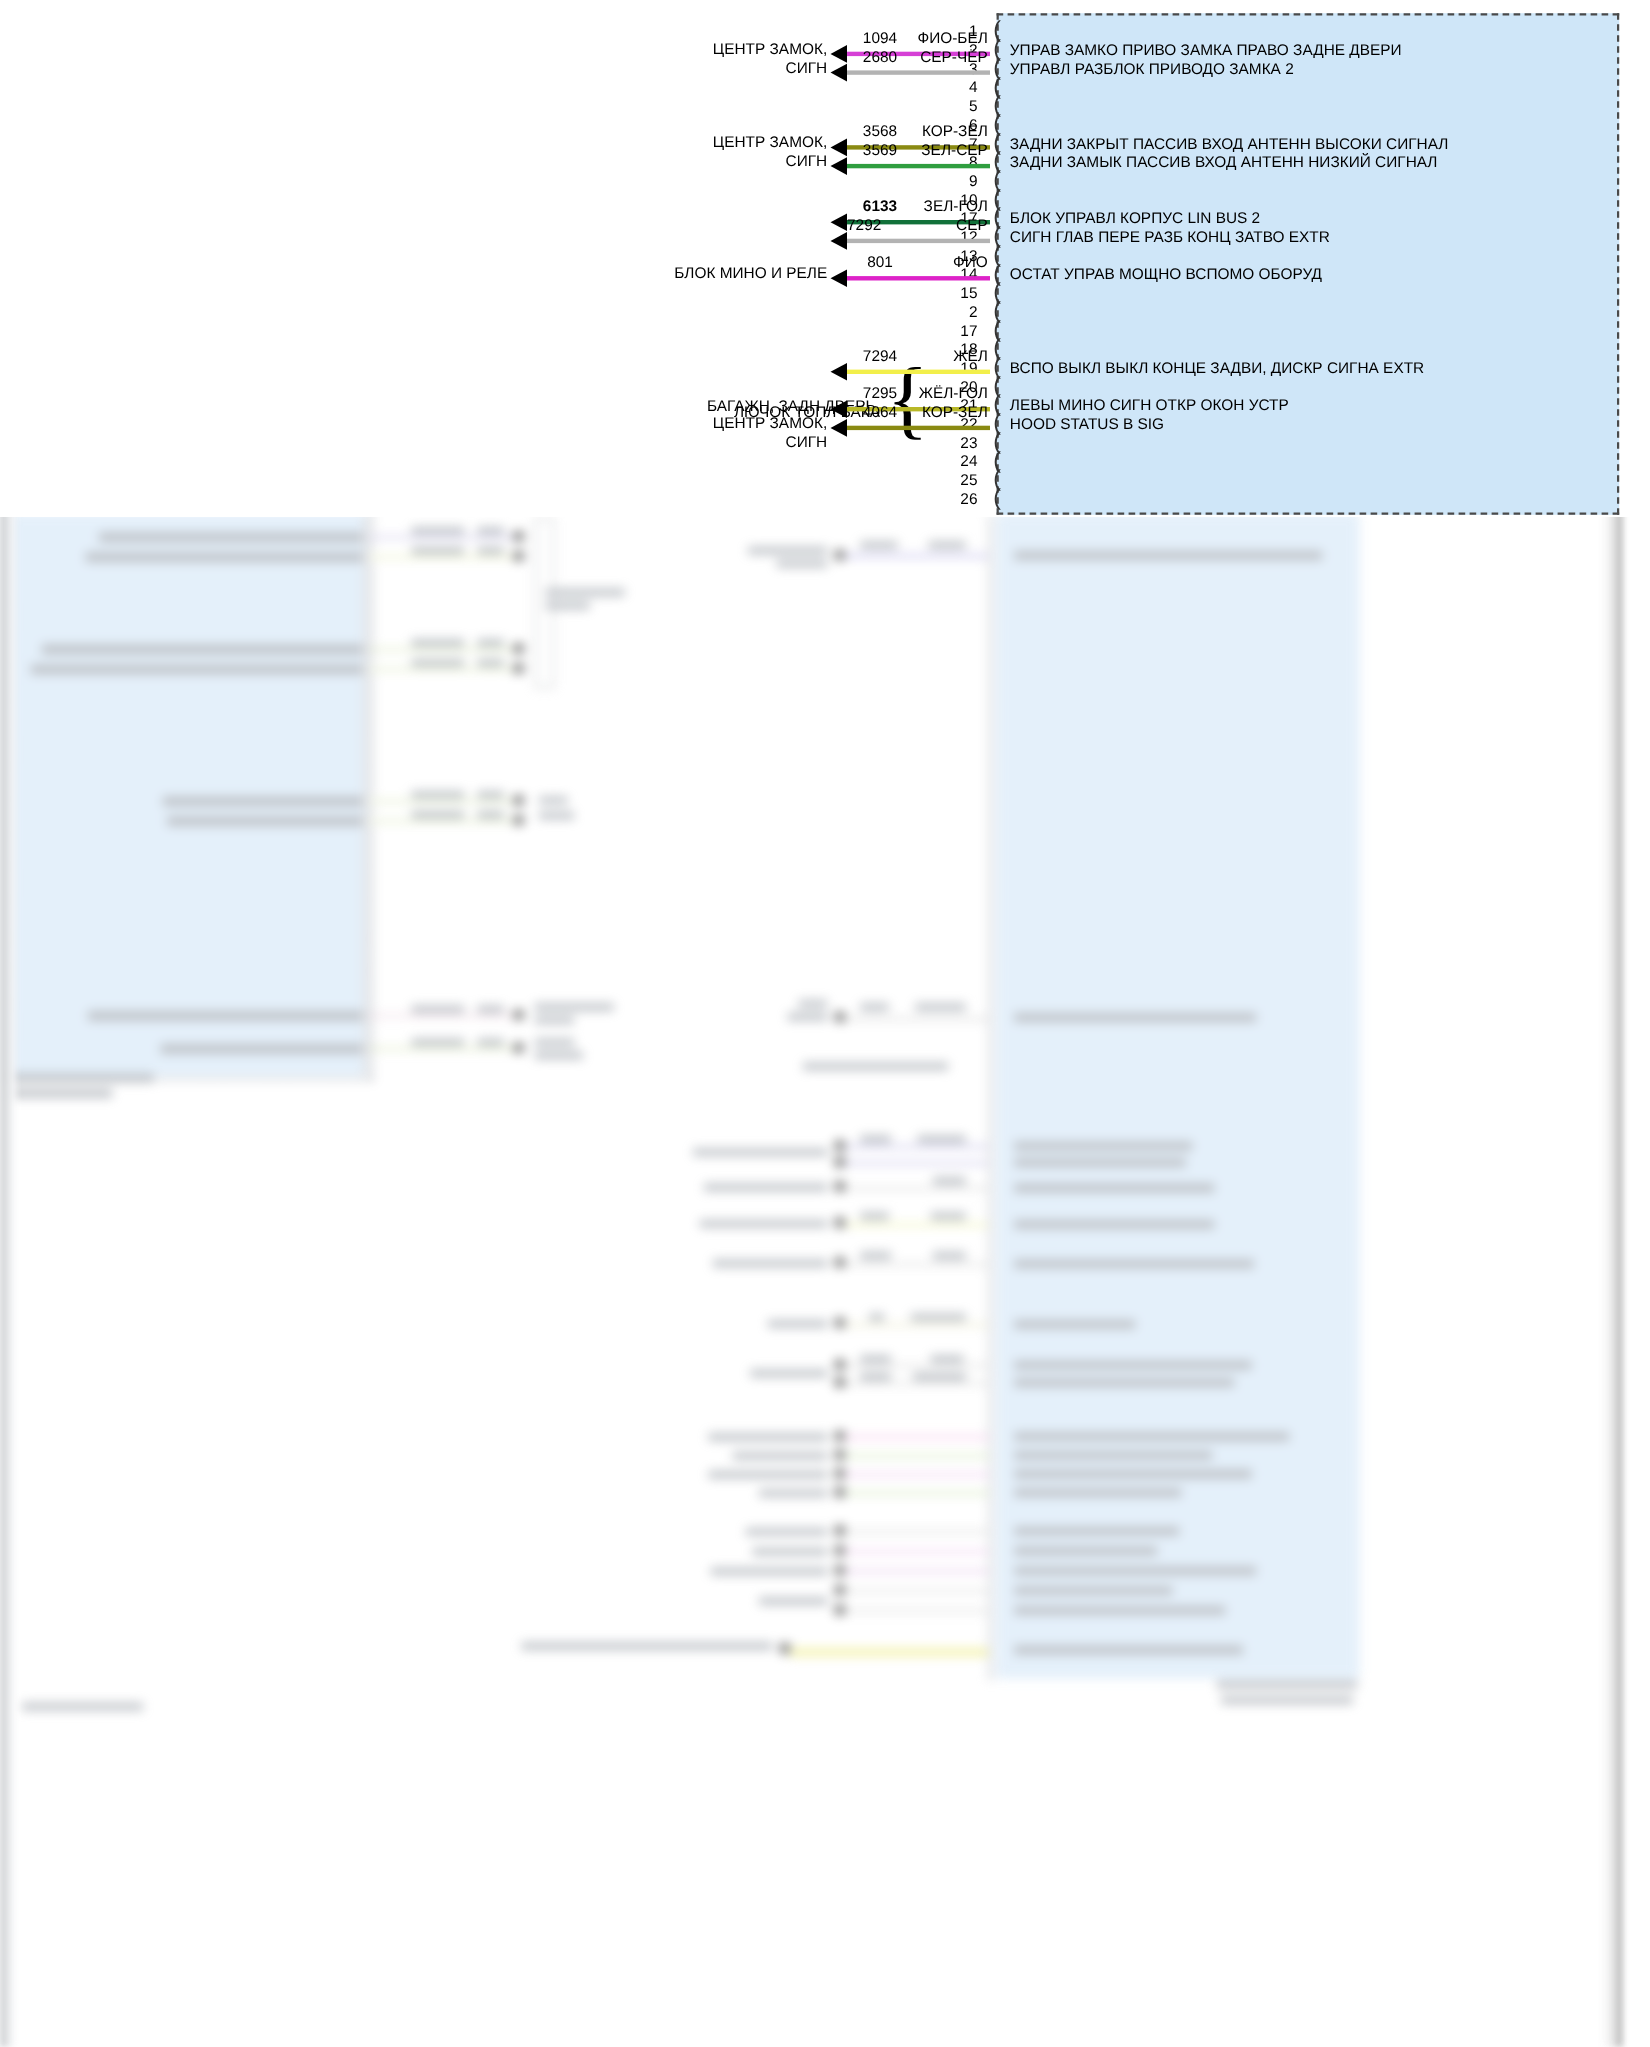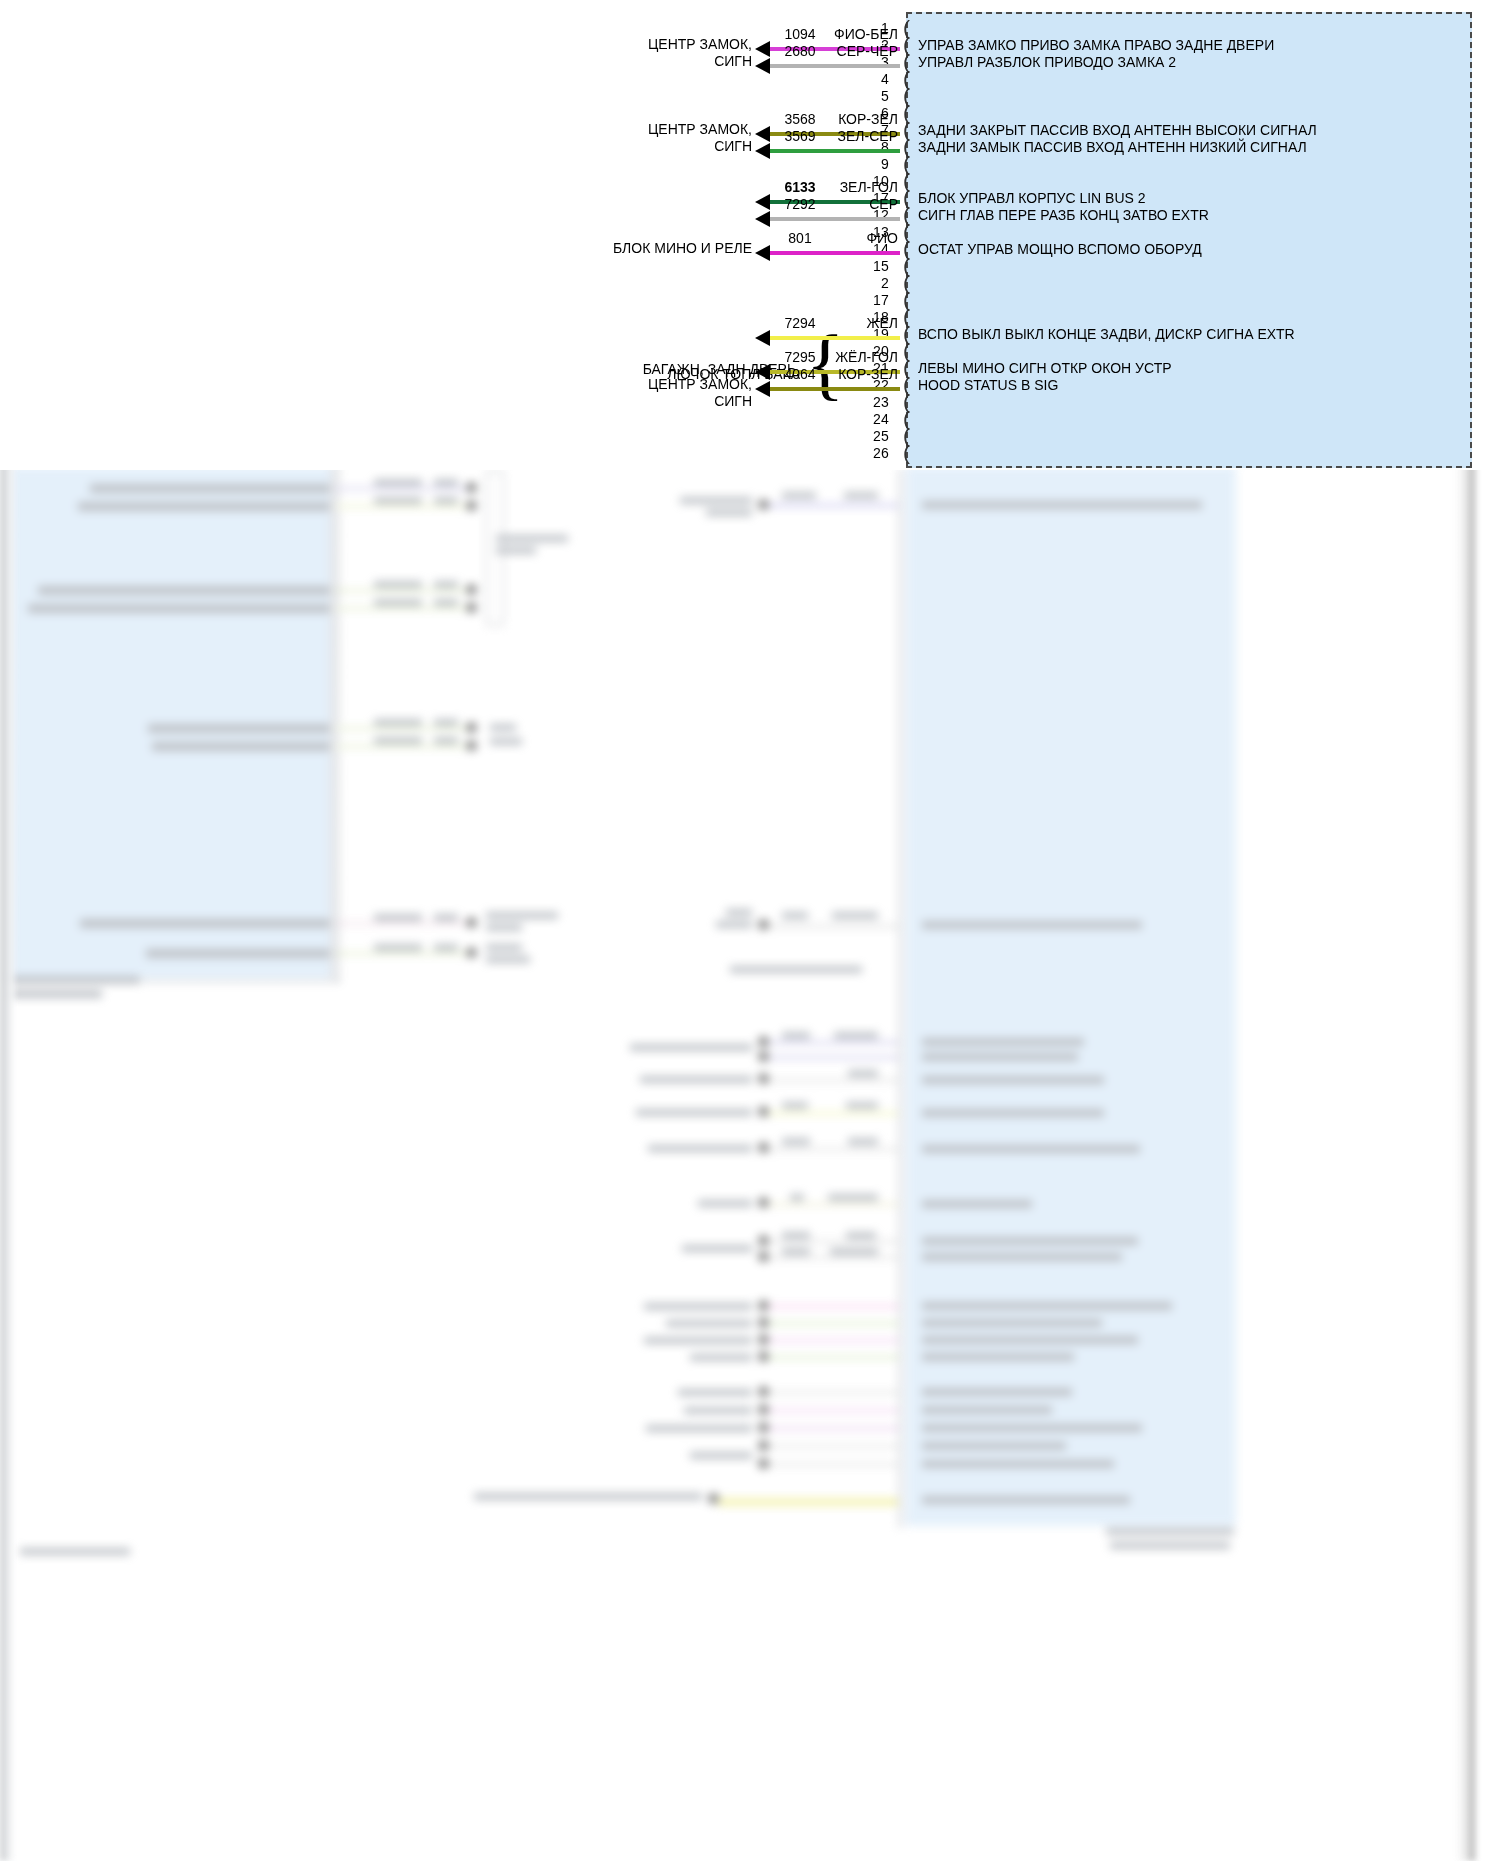--- a/index.html
+++ b/index.html
@@ -344,21 +344,21 @@
         <span class="arrow" style="left: 755px;"></span>
         <span class="circ" style="left: 770px; width: 60px; text-align: center; top: -14px; font-weight: bold;">6133</span>
         <span class="ccol" style="left: 820px; width: 78px; top: -14px;">ЗЕЛ-ГОЛ</span>
         <span class="right-label">БЛОК УПРАВЛ КОРПУС LIN BUS 2</span>
       </div>
       <div class="pin-row" style="top: 209px;">
         <span class="bracket">(</span>
         <span class="pin-num">12</span>
         <span class="wire w-grey" style="left: 770px; width: 130px;"></span>
         <span class="arrow" style="left: 755px;"></span>
-        <span class="circ" style="left: 770px; width: 60px; text-align: center; top: -14px;">7292</span>
+        <span class="circ" style="left: 770px; width: 60px; text-align: left; top: -14px;">7292</span>
         <span class="ccol" style="left: 820px; width: 78px; top: -14px;">СЕР</span>
         <span class="right-label">СИГН ГЛАВ ПЕРЕ РАЗБ КОНЦ ЗАТВО EXTR</span>
       </div>
       <div class="pin-row" style="top: 226px;">
         <span class="bracket">(</span>
         <span class="pin-num">13</span>
       </div>
       <div class="pin-row" style="top: 243px;">
         <span class="bracket">(</span>
         <span class="pin-num">14</span>

